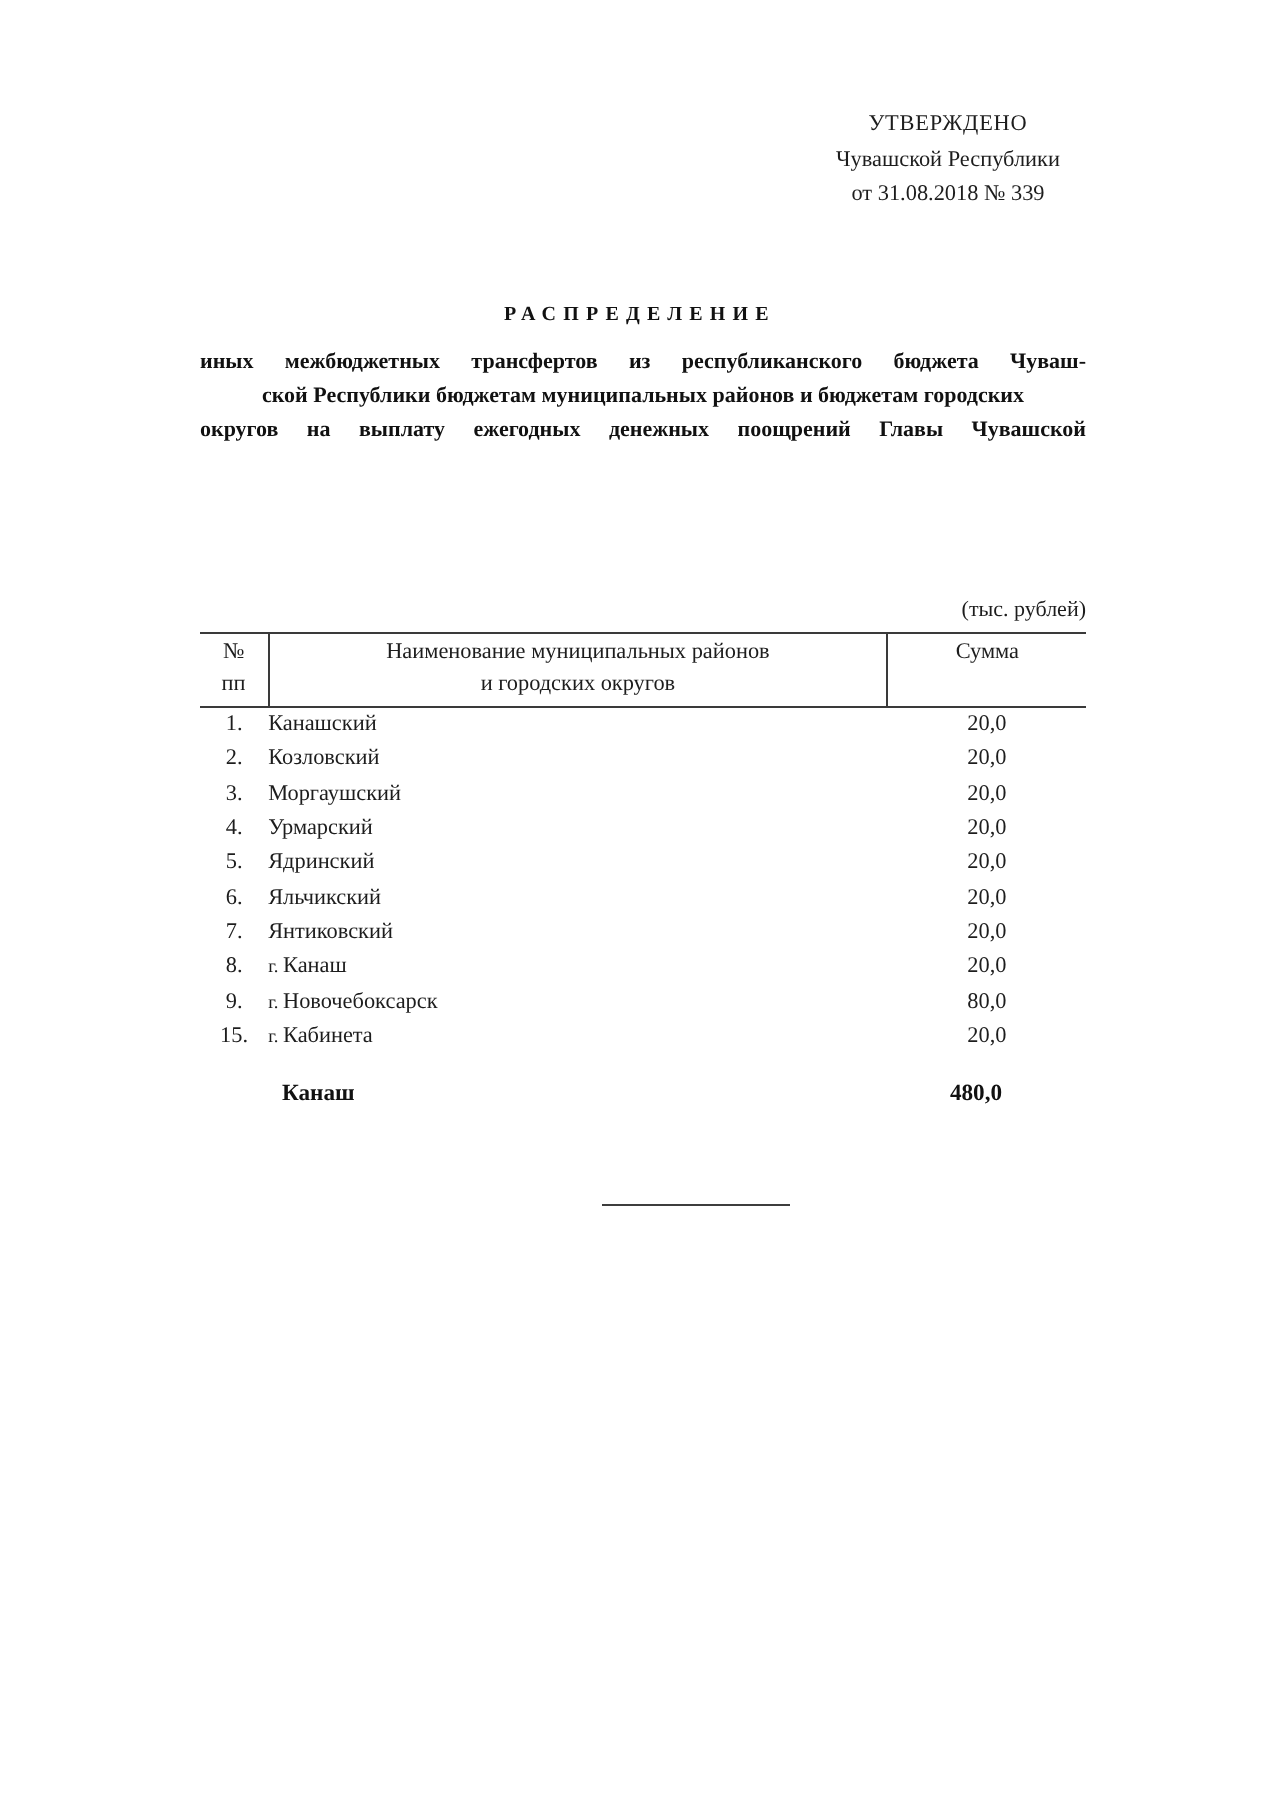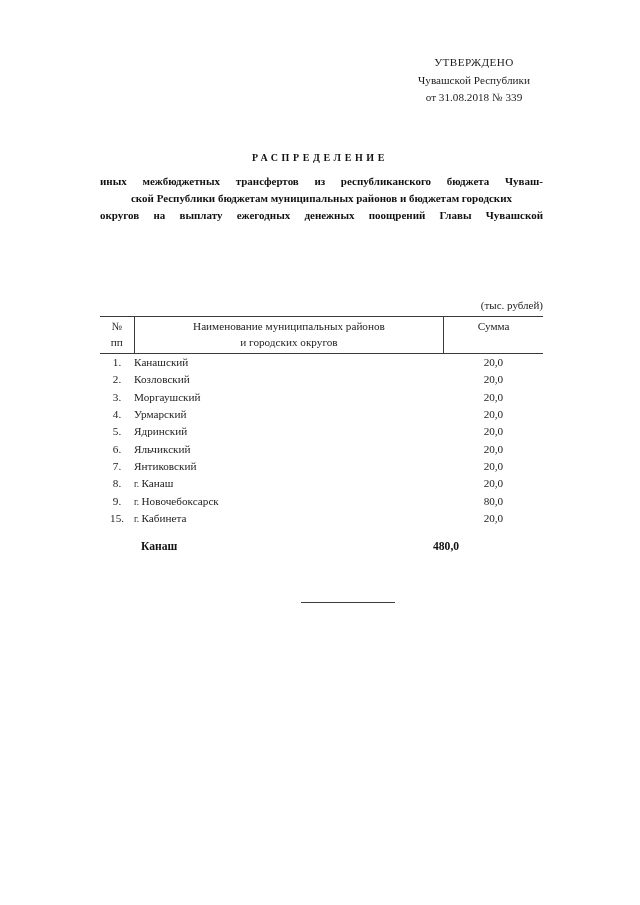--- a/index.html
+++ b/index.html
@@ -160,21 +160,21 @@
   .totals-label {
     position: absolute;
     left: 41px;
     top: 0;
   }
   .totals-value {
     position: absolute;
     left: 333px;
     top: 0;
     width: 110px;
-    text-align: left;
+    text-align: center;
   }
 
   
   .footer-rule {
     position: absolute;
     left: 301px;
     top: 602px;
     width: 94px;
     height: 0;
     border-top: 1.2px solid #3d3d3d;

